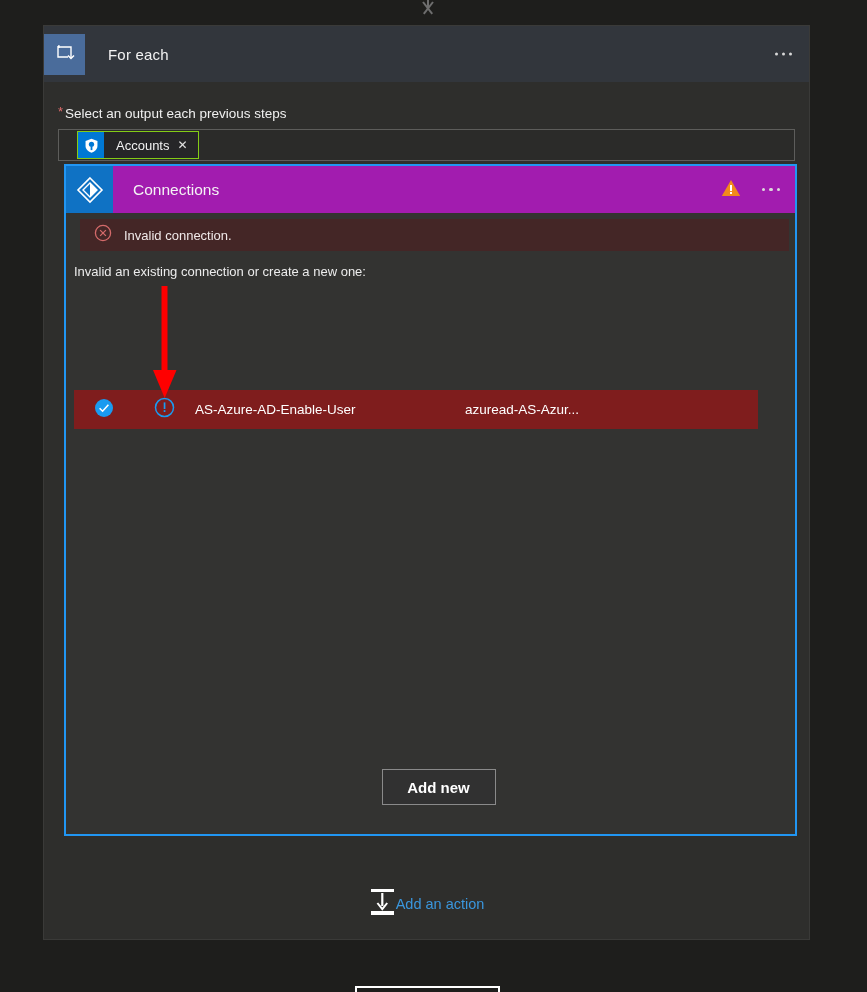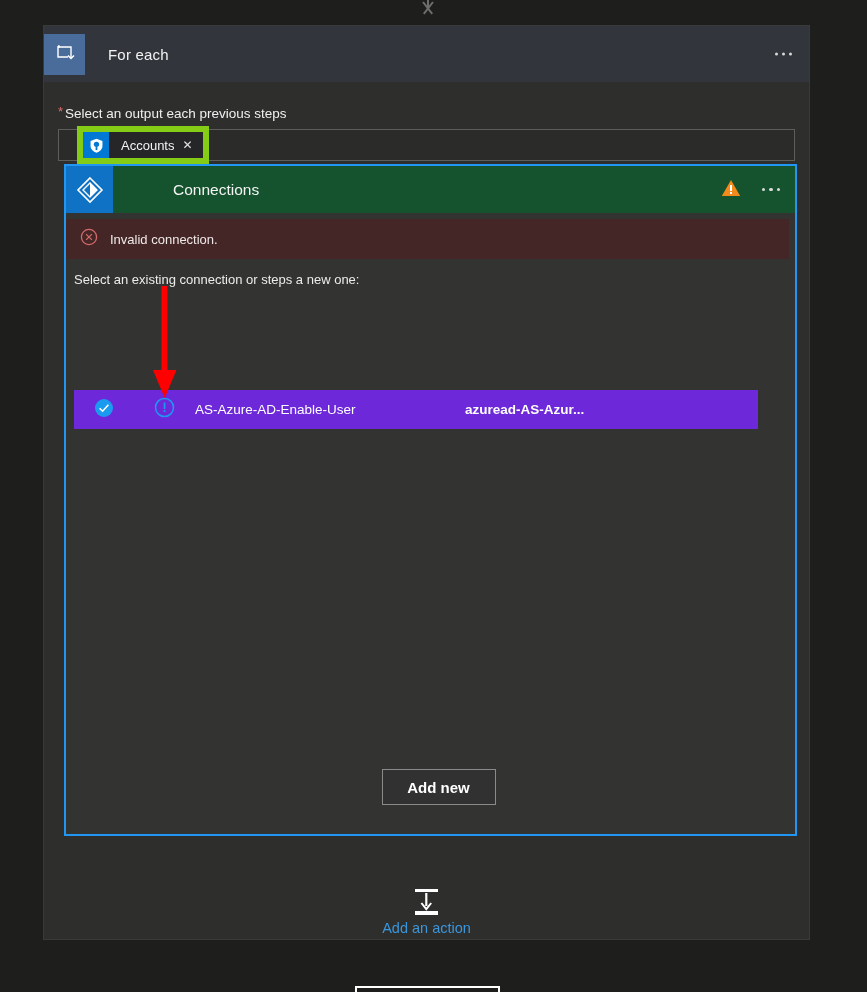--- a/index.html
+++ b/index.html
@@ -118,21 +118,21 @@
     background: #2b2b29;
     border: 1px solid #5d5d5b;
     display: flex;
     align-items: center;
   }
   .token {
     margin-left: 18px;
     height: 26px;
     display: flex;
     align-items: center;
-    border: 6px solid #84cc16;
+    border: 1px solid #84cc16;
     background: #262628;
   }
   .token-icon {
     width: 26px; height: 26px;
     background: #0078d4;
     display: flex; align-items: center; justify-content: center;
     flex: 0 0 auto;
   }
   .token-label {
     font-size: 13px;
@@ -152,25 +152,24 @@
     left: 64px;
     top: 164px;
     width: 733px;
     height: 672px;
     background: #333331;
     border: 2px solid #2196f3;
     box-sizing: border-box;
   }
   .conn-header {
     height: 47px;
-    background: #14532d;
+    background: #a21caf;
     display: flex;
     align-items: center;
     position: relative;
-    gap: 40px;
   }
   .conn-icon {
     width: 47px; height: 47px;
     background: #0f72c4;
     display: flex; align-items: center; justify-content: center;
     flex: 0 0 auto;
   }
   .conn-title {
     margin-left: 20px;
     font-size: 15.5px;
@@ -182,22 +181,22 @@
     transform: translateY(-50%);
     display: flex;
     align-items: center;
     gap: 18px;
   }
   .conn-ellipsis { display: flex; gap: 4px; padding: 6px 3px; }
   .conn-ellipsis i { width: 3.5px; height: 3.5px; border-radius: 50%; background: #dcdcdc; display: block; }
 
   
   .error-banner {
-    margin: 6px 6px 0 0;
-    height: 40px;
+    margin: 6px 6px 0 14px;
+    height: 32px;
     background: #442626;
     display: flex;
     align-items: center;
     padding-left: 14px;
   }
   .error-text {
     font-size: 13px;
     color: #f0e9e9;
     margin-left: 12px;
   }
@@ -211,21 +210,21 @@
 
   
   .conn-list {
     position: absolute;
     left: 8px;
     top: 224px;
     width: 684px;
   }
   .conn-row {
     height: 39px;
-    background: #6d28d9;
+    background: #7f1d1d;
     display: flex;
     align-items: center;
   }
   .cell-check {
     width: 59px;
     display: flex; align-items: center; justify-content: center;
     flex: 0 0 auto;
   }
   .cell-status {
     width: 62px;
@@ -235,21 +234,20 @@
   .cell-name {
     width: 270px;
     font-size: 13.5px;
     color: #ffffff;
     flex: 0 0 auto;
   }
   .cell-ref {
     font-size: 13.5px;
     color: #ffffff;
     flex: 1 1 auto;
-    font-weight: bold;
   }
 
   
   .conn-buttons {
     position: absolute;
     left: 16px; right: 0;
     top: 603px;
     display: flex;
     justify-content: center;
     gap: 12px;
@@ -270,21 +268,20 @@
   
   .add-action {
     position: absolute;
     left: 0; right: 0;
     top: 862px;
     display: flex;
     align-items: center;
     justify-content: center;
     gap: 0;
     cursor: pointer;
-    flex-direction: column;
   }
   .add-action-label {
     font-size: 14.5px;
     color: #3a96dd;
   }
 
   
   .bottom-stub {
     position: absolute;
     left: 355px;
@@ -382,21 +379,21 @@
     <div class="error-banner">
       <span>
         <svg width="18" height="18" viewBox="0 0 18 18" aria-hidden="true">
           <circle cx="9" cy="9" r="7.6" fill="none" stroke="#d46a6a" stroke-width="1.3"></circle>
           <path d="M6.1 6.1 L11.9 11.9 M11.9 6.1 L6.1 11.9" stroke="#d46a6a" stroke-width="1.3"></path>
         </svg>
       </span>
       <span class="error-text">Invalid connection.</span>
     </div>
 
-    <div class="instruction">Select an existing connection or steps a new one:</div>
+    <div class="instruction">Invalid an existing connection or create a new one:</div>
 
     <div class="conn-list">
       <div class="conn-row">
         <div class="cell-check">
           <span>
             <svg width="20" height="20" viewBox="0 0 20 20" aria-hidden="true">
               <circle cx="10" cy="10" r="9" fill="#1a9bf0"></circle>
               <path d="M5.6 10.2 L8.6 13.2 L14.4 6.8" fill="none" stroke="#ffffff" stroke-width="1.6"></path>
             </svg>
           </span>

